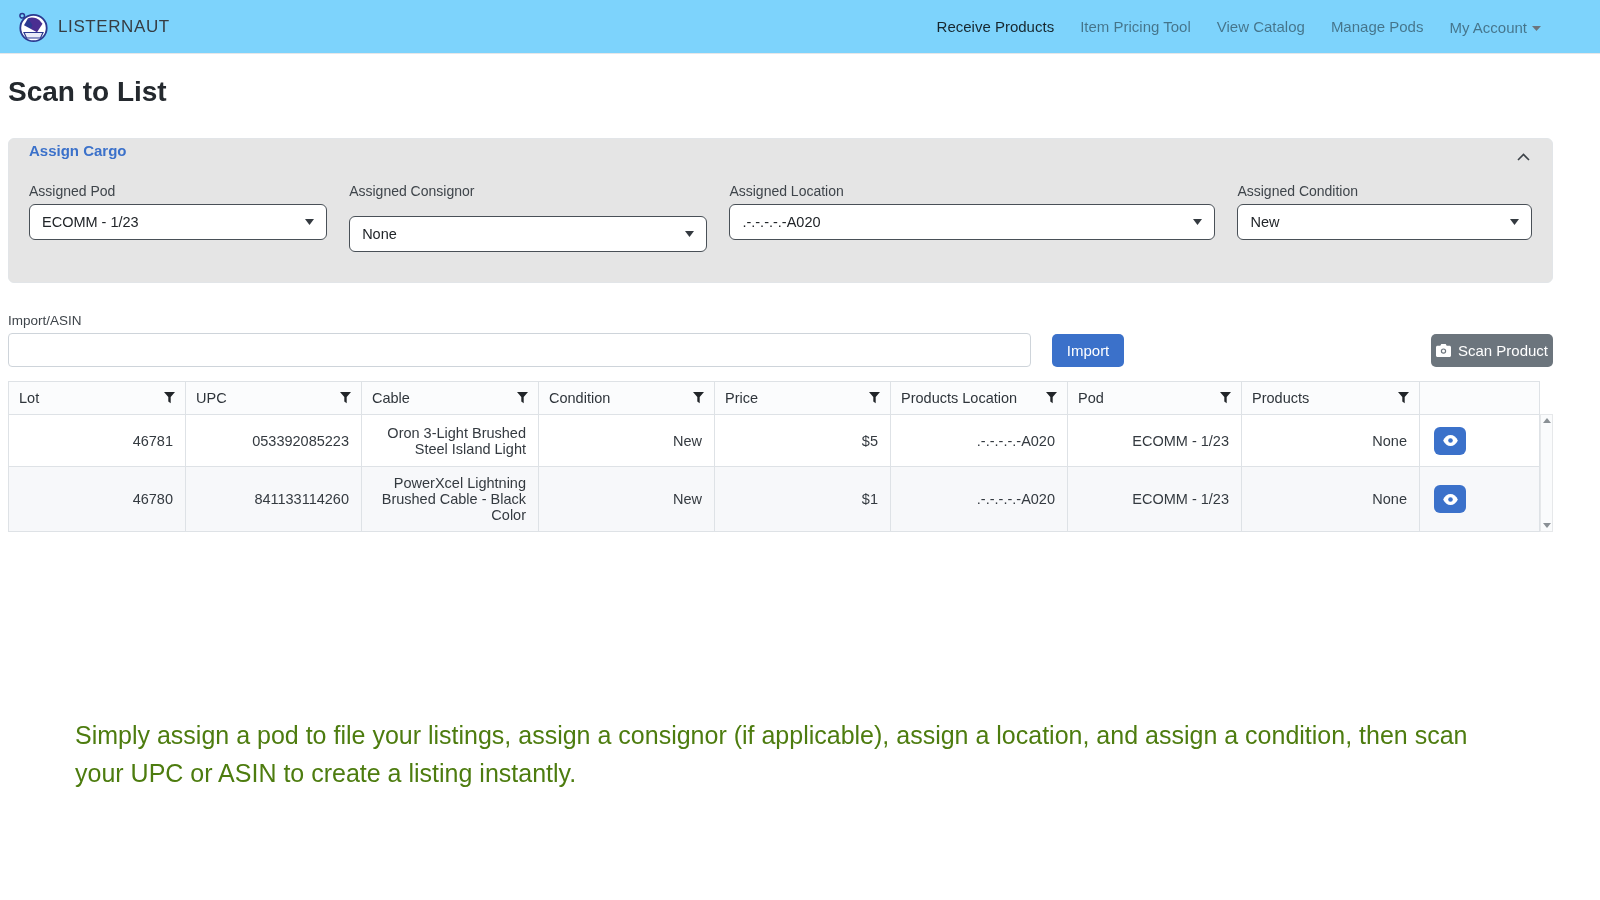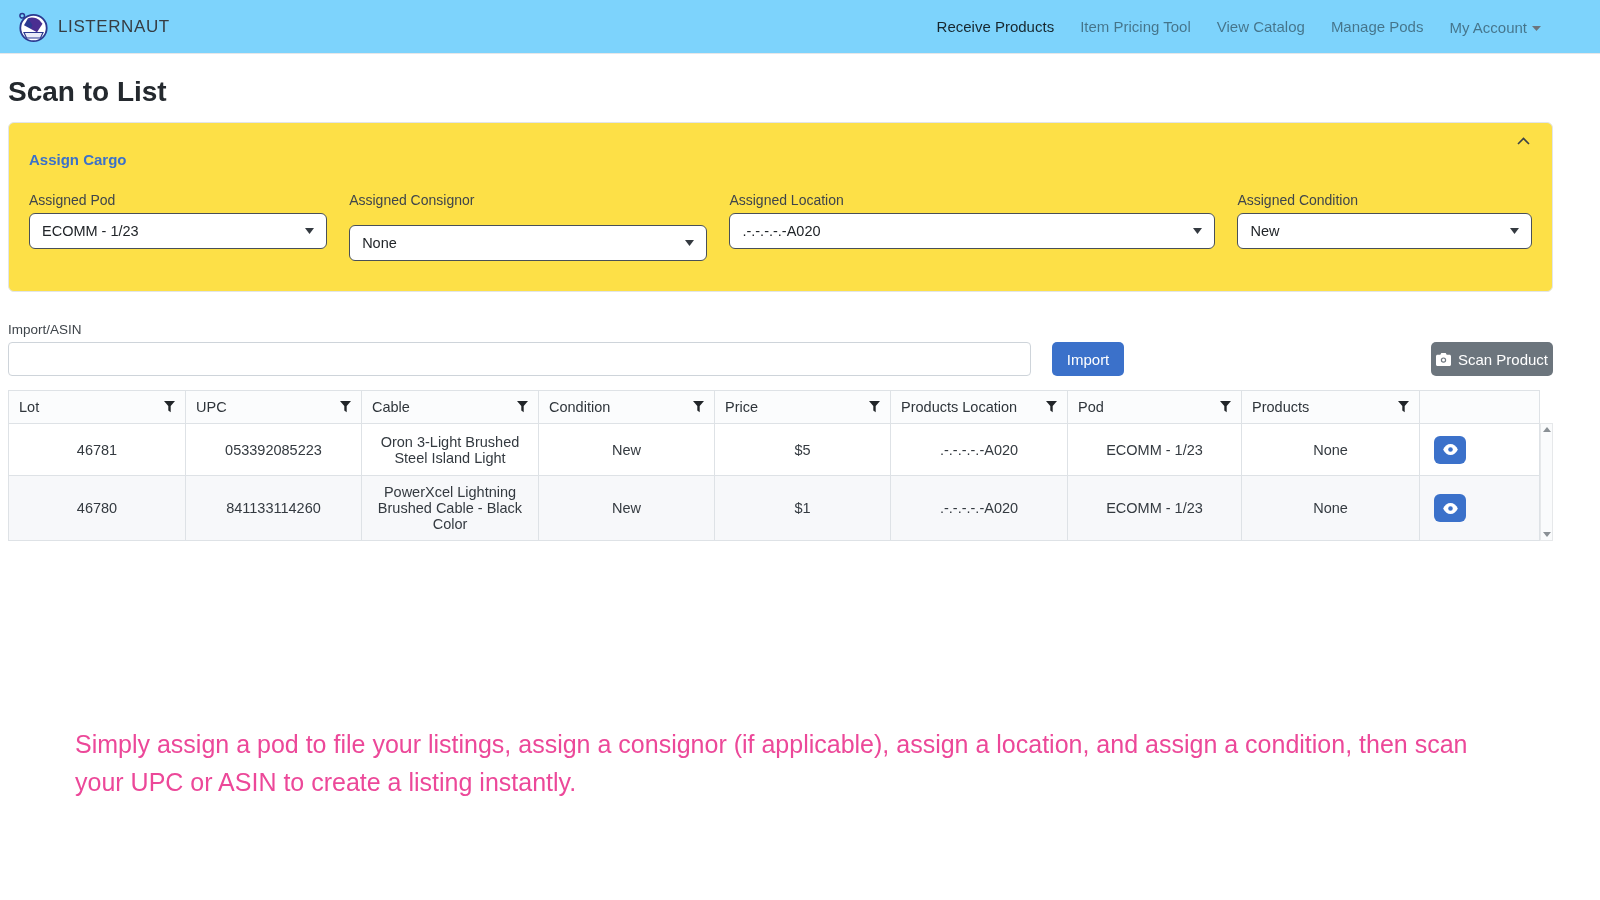--- a/index.html
+++ b/index.html
@@ -12,58 +12,58 @@
   .nav-links { margin-left:auto; display:flex; align-items:center; gap:4px; }
   .nav-link { font-size:15px; color:rgba(0,0,0,.45); padding:8px 11px; cursor:pointer; white-space:nowrap; }
   .nav-link.active { color:rgba(0,0,0,.82); }
   .nav-link .caret { display:inline-block; margin-left:5px; vertical-align:2px; }
 
   
   .container { width:1545px; margin-left:8px; }
   .page-title { font-size:28px; font-weight:700; color:#24292e; margin-top:22px; }
 
   
-  .card { margin-top:14px; background:#fde047; border:1px solid #e2e5e8; border-radius:6px; padding:28px 20px 30px 20px; position:relative; }
+  .card { margin-top:30px; background:#e5e5e5; border:1px solid #e2e5e8; border-radius:6px; padding:3px 20px 30px 20px; position:relative; }
   .card-title { color:#3b71ca; font-weight:700; font-size:15px; }
   .collapse-toggle { position:absolute; top:14px; right:22px; cursor:pointer; line-height:0; }
   .field-row { display:flex; justify-content:space-between; margin-top:24px; }
   .field { display:flex; flex-direction:column; }
   .field.f1 { width:19.8%; } .field.f2 { width:23.8%;gap:12px; } .field.f3 { width:32.3%; } .field.f4 { width:19.6%; }
   .field-label { font-size:14px; color:#3f454b; margin-bottom:5px; }
   .select-box { height:36px; border:1px solid #495057; border-radius:6px; background:#fff; display:flex; align-items:center; padding:0 12px; font-size:14.5px; color:#212529; cursor:pointer; }
   .select-box .select-caret { margin-left:auto; line-height:0; }
 
   
   .barcode-section { margin-top:30px; }
   .barcode-label { font-size:13.5px; color:#3f454b; margin-bottom:5px; }
-  .barcode-row { display:flex; }
+  .barcode-row { display:flex; align-items:center; }
   .barcode-input { width:66.2%; height:34px; border:1px solid #ced4da; border-radius:4px; padding:0 10px; font-size:14.5px; color:#212529; outline:none; background:#fff; }
   .btn { border:none; border-radius:5px; font-size:15px; font-family:inherit; cursor:pointer; display:inline-flex; align-items:center; gap:7px; }
   .btn-import { background:#3b71ca; color:#fff; padding:8px 15px; margin-left:21px; }
   .btn-scan { background:#6c757d; color:#fff; padding:8px 5px; margin-left:auto; }
 
   
   .table-wrap { margin-top:14px; position:relative; }
   table { width:calc(100% - 13px); border-collapse:collapse; table-layout:fixed; }
-  th, td { border:1px solid #dee2e6; font-weight:400; font-size:14.5px; text-align:center; }
+  th, td { border:1px solid #dee2e6; font-weight:400; font-size:14.5px; text-align:right; }
   th { background:#fbfcfd; color:#2f353b; padding:6px 10px; height:33px; cursor:pointer; }
   .th-inner { display:flex; align-items:center; justify-content:space-between; }
   td { color:#343a40; padding:8px 12px; height:52px; vertical-align:middle; background:#fff; }
   tr.striped td { background:#f7f8fa; }
   td.action-cell { text-align:left; padding-left:14px; }
   .eye-btn { background:#3b71ca; border:none; border-radius:6px; width:32px; height:28px; display:inline-flex; align-items:center; justify-content:center; cursor:pointer; }
   .funnel { line-height:0; cursor:pointer; }
 
   
   .vscroll { position:absolute; right:0; top:33px; bottom:0; width:13px; background:#fafbfc; border:1px solid #e6e8ea; display:flex; flex-direction:column; justify-content:space-between; align-items:center; padding:3px 0; }
   .scroll-arrow-up { width:0; height:0; border-left:4px solid transparent; border-right:4px solid transparent; border-bottom:5px solid #8a9095; }
   .scroll-arrow-down { width:0; height:0; border-left:4px solid transparent; border-right:4px solid transparent; border-top:5px solid #8a9095; }
 
   
-  .footer-note { margin:185px 0 0 67px; width:1437px; font-size:25px; line-height:1.5; color:#ec4899; }
+  .footer-note { margin:185px 0 0 67px; width:1437px; font-size:25px; line-height:1.5; color:#4d7c0f; }
 </style>
 </head>
 <body>
 
 <div class="navbar">
   <div class="brand">
     <span style="line-height:0;">
       <svg width="33" height="32" viewBox="0 0 33 32">
         <circle cx="6.2" cy="4.8" r="2.3" fill="none" stroke="#2b3990" stroke-width="1.5"></circle>
         <line x1="7.8" y1="6.4" x2="11.5" y2="10.2" stroke="#2b3990" stroke-width="1.5"></line>

